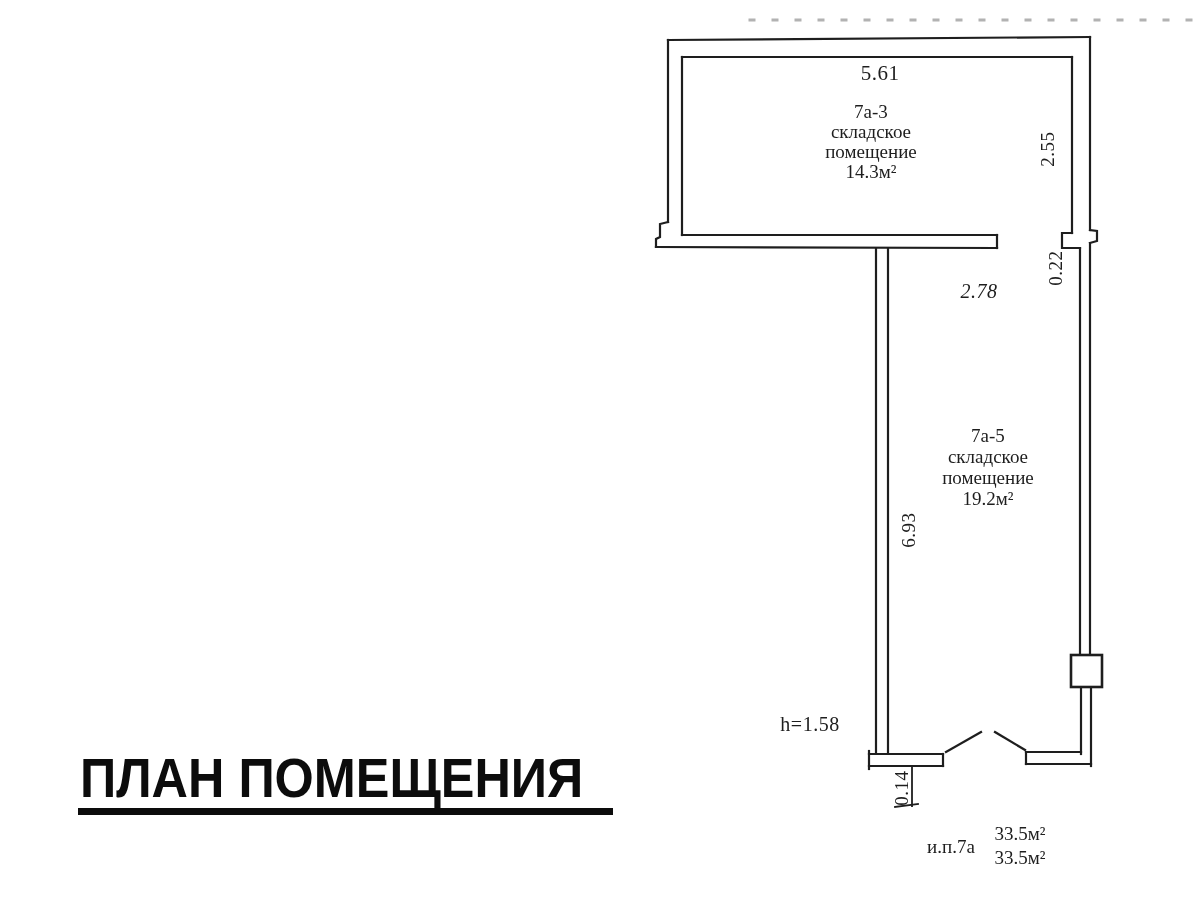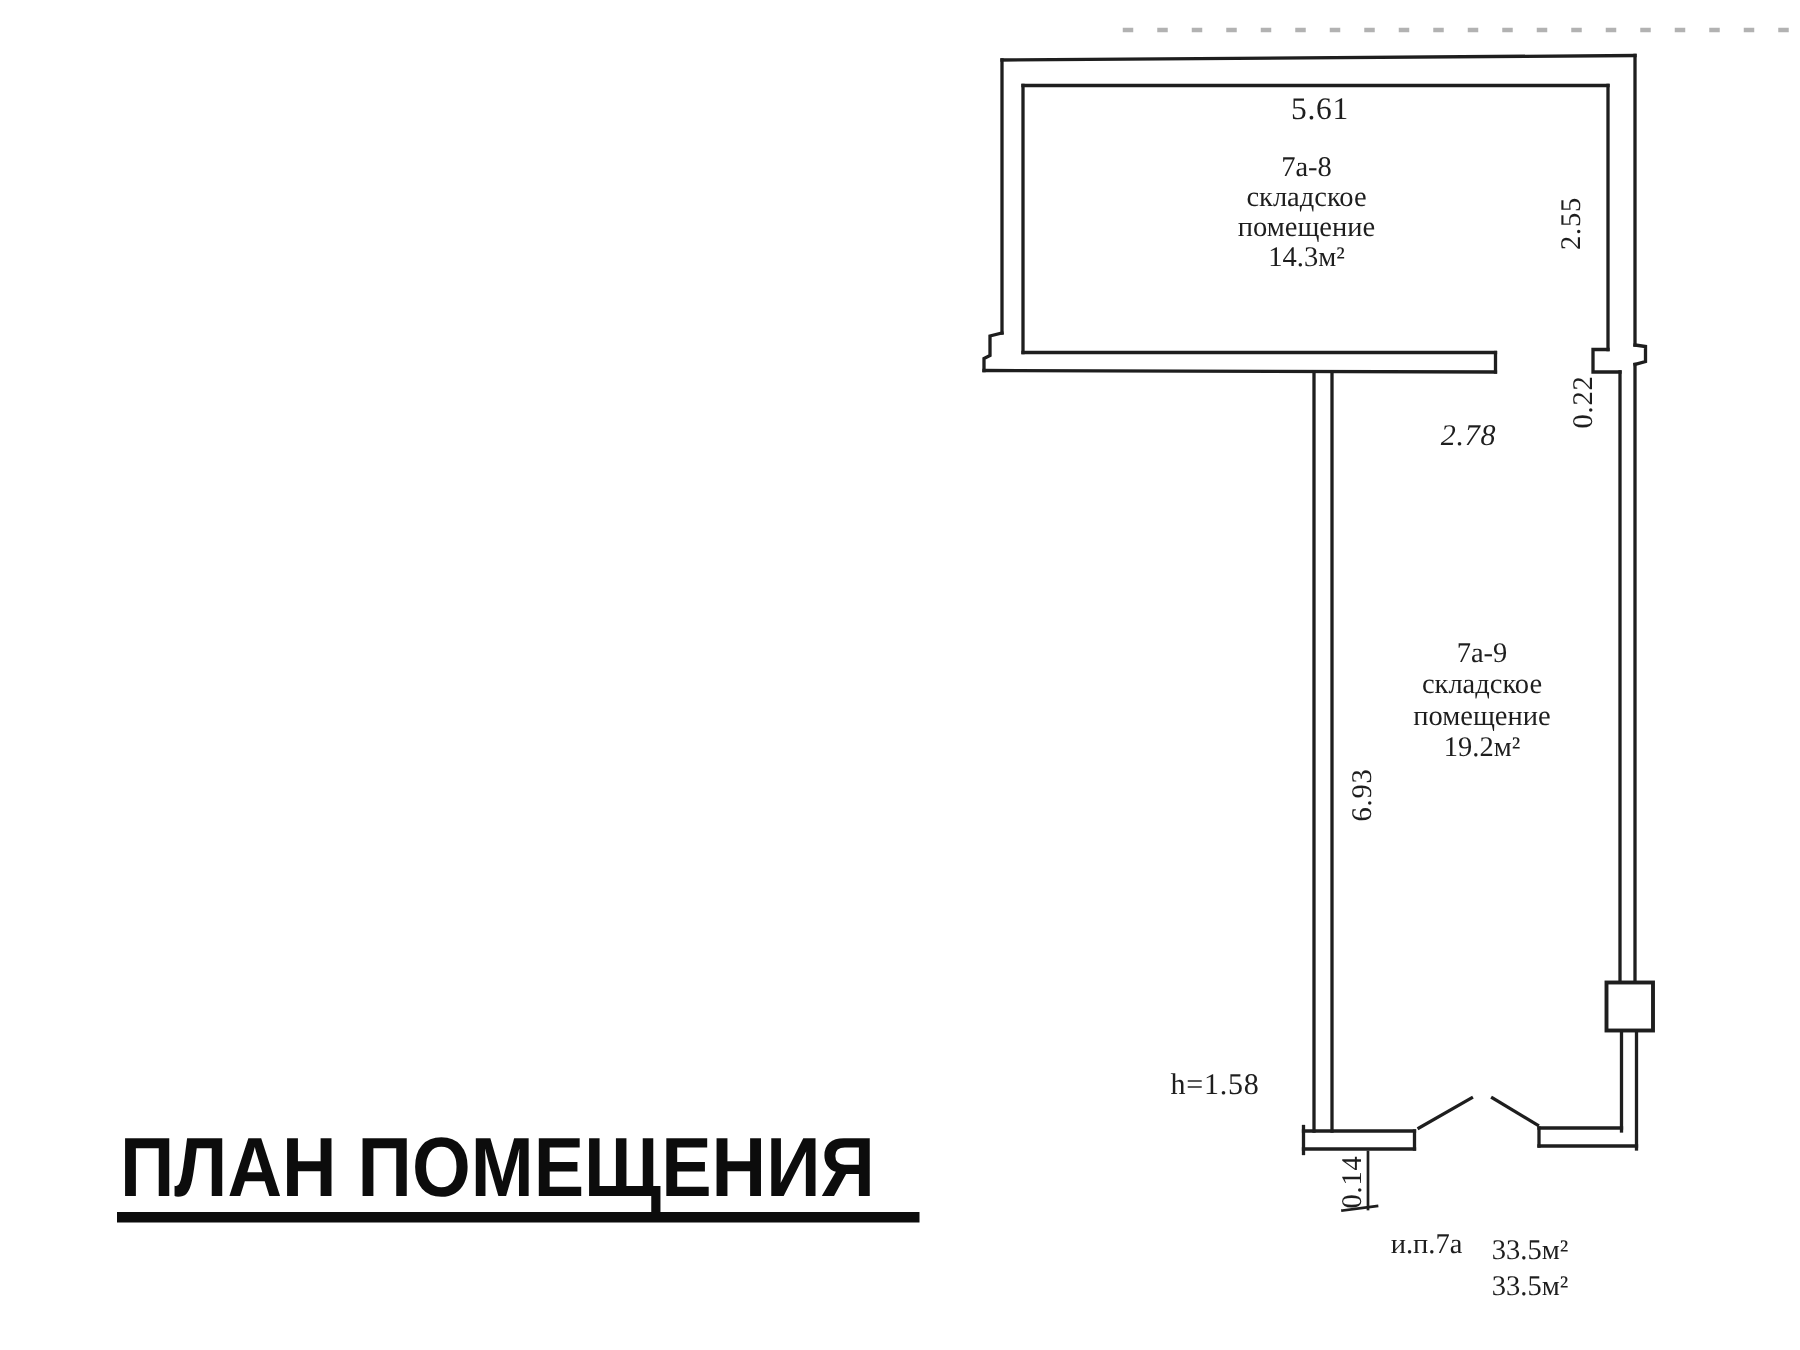--- a/index.html
+++ b/index.html
@@ -150,33 +150,33 @@
 
   <div class="dim" style="left:979px; top:291px;font-style:italic;">2.78</div>
 
   <div class="dim rot" style="left:909px; top:530px;">6.93</div>
 
   <div class="dim" style="left:810px; top:724px;">h=1.58</div>
 
   <div class="dim rot" style="left:902px; top:788px;">0.14</div>
 
   <div class="room-label" style="left:786px; top:102px; width:170px;">
-    <div>7а-8</div>
+    <div>7а-3</div>
     <div>складское</div>
     <div>помещение</div>
     <div>14.3м²</div>
   </div>
 
   <div class="room-label lower" style="left:903px; top:425px; width:170px;">
-    <div>7а-9</div>
+    <div>7а-5</div>
     <div>складское</div>
     <div>помещение</div>
     <div>19.2м²</div>
   </div>
 
-  <div class="note" style="left:951px; top:830px;">и.п.7а</div>
+  <div class="note" style="left:951px; top:847px;">и.п.7а</div>
   <div class="note" style="left:1020px; top:834px;">33.5м²</div>
   <div class="note" style="left:1020px; top:858px;">33.5м²</div>
 
   <div class="title">ПЛАН ПОМЕЩЕНИЯ</div>
   <div class="title-underline"></div>
 
 </div>
 
 </body></html>

